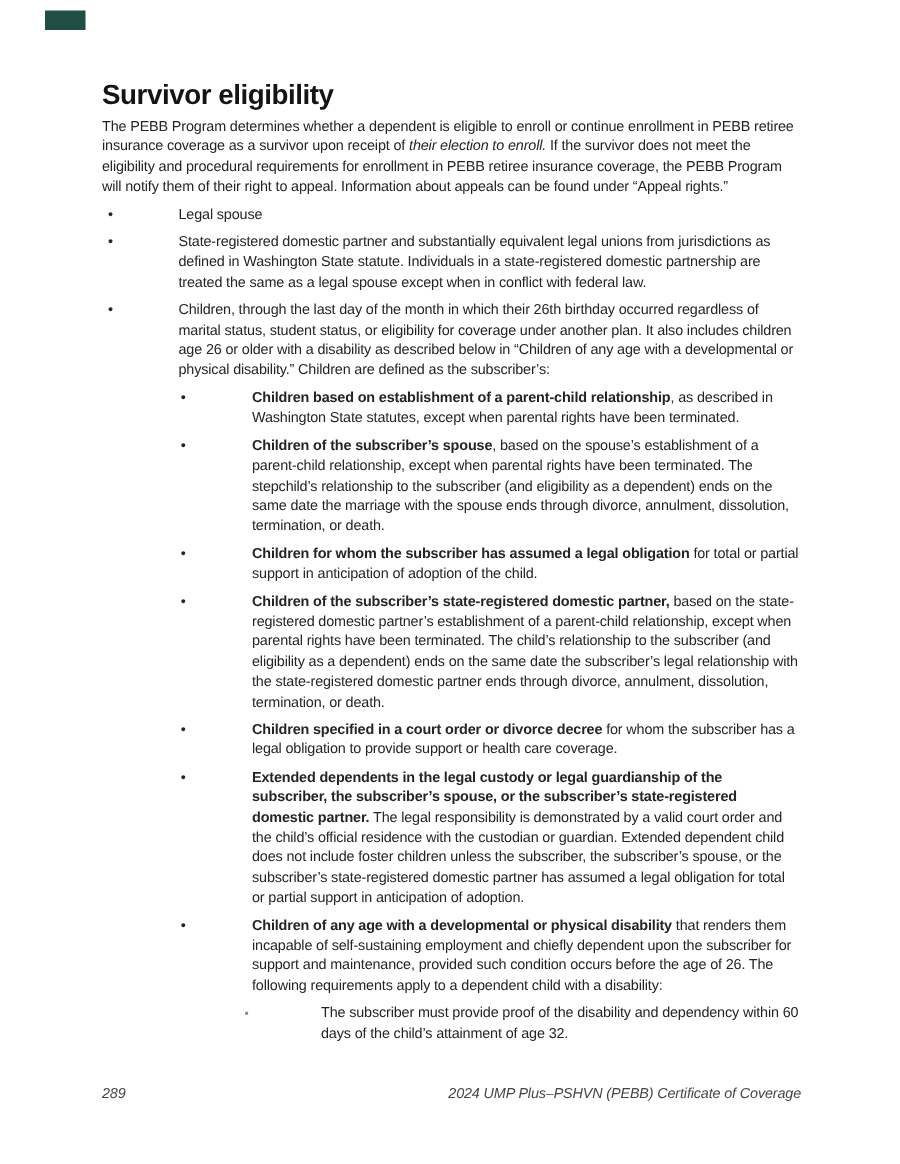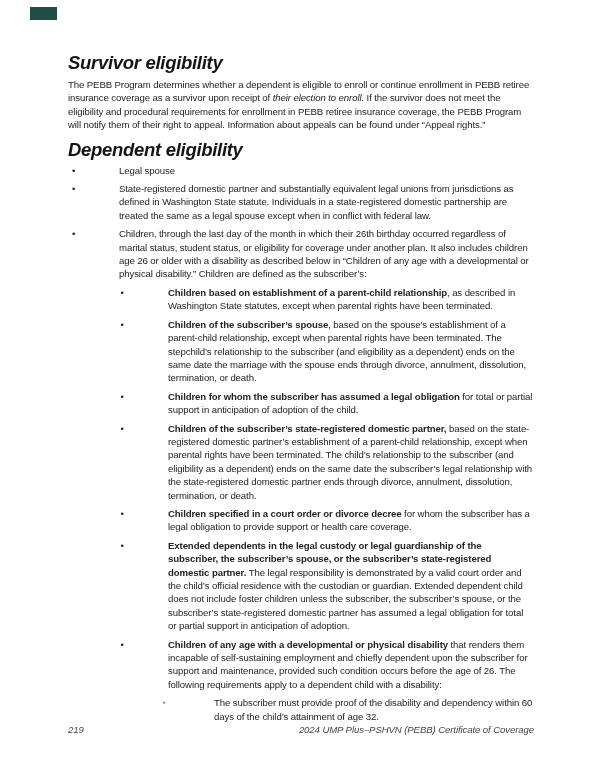--- a/index.html
+++ b/index.html
@@ -15,21 +15,20 @@
     position:absolute; left:30px; top:7px;
     width:27px; height:13px;
   }
   .content {
     position:absolute; left:68px; top:53px; width:466px;
   }
   .section-heading {
     font-size:18.5px; line-height:19px; font-weight:bold;
     color:#141414; letter-spacing:-0.3px;
     margin:0 0 6px 0;
-    font-style:italic;
   }
   .section-heading.second { margin:8px 0 3px 0; }
   .body-text {
     font-size:9.6px; line-height:13.4px; letter-spacing:-0.1px;
     color:#242424; margin:0;
   }
   .em { font-style:italic;text-align:center; }
   .bold { font-weight:bold; }
   .list { margin:0; padding:0; list-style:none; }
   .li { display:flex; margin-top:5px; }
@@ -52,21 +51,20 @@
 <div class="page">
 
   <div class="corner-tab" style="background: rgb(31, 79, 68);"></div>
 
   <div class="content">
 
     <h1 class="section-heading">Survivor eligibility</h1>
 
     <p class="body-text"><span>The PEBB Program determines whether a dependent is eligible to enroll or continue enrollment in PEBB retiree insurance coverage as a survivor upon receipt of </span><span class="em">their election to enroll.</span><span> If the survivor does not meet the eligibility and procedural requirements for enrollment in PEBB retiree insurance coverage, the PEBB Program will notify them of their right to appeal. Information about appeals can be found under “Appeal rights.”</span></p>
 
-    <h1 class="section-heading second">Dependent eligibility</h1>
 
 
     <div class="list body-text">
 
       <div class="li l1">
         <span class="marker">•</span>
         <span class="li-text">Legal spouse</span>
       </div>
 
       <div class="li l1">
@@ -126,17 +124,17 @@
             </div>
 
           </div>
         </span>
       </div>
 
     </div>
   </div>
 
   <div class="footer">
-    <span>219</span>
+    <span>289</span>
     <span>2024 UMP Plus–PSHVN (PEBB) Certificate of Coverage</span>
   </div>
 
 </div>
 
 </body></html>

